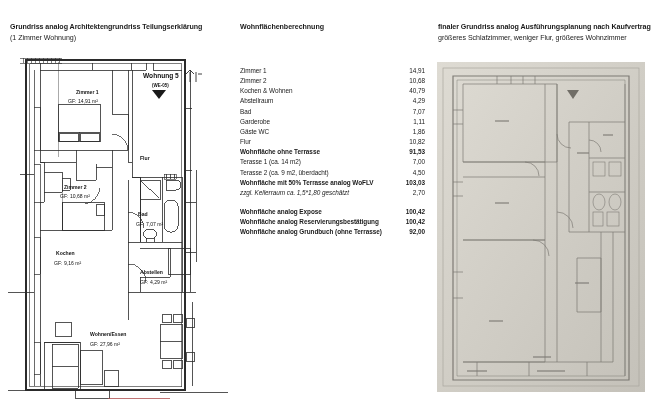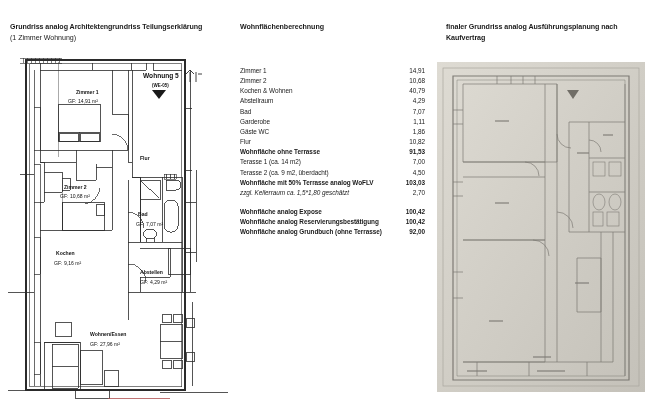--- a/index.html
+++ b/index.html
@@ -11,21 +11,21 @@
   .col{position:absolute;top:0;height:400px;text-decoration:underline;}
   
   #col-left{left:0;width:228px;}
   #col-mid{left:232px;width:200px;}
   #col-right{left:428px;width:231px;}
 
   .hdr{font-size:7.1px;font-weight:bold;line-height:11px;letter-spacing:-0.05px;}
   .sub{font-size:7.1px;font-weight:normal;line-height:11px;letter-spacing:-0.05px;}
   .hdr-wrap{position:absolute;left:10px;top:22px;right:4px;}
   #col-mid .hdr-wrap{left:8px;}
-  #col-right .hdr-wrap{left:18px;}
+  #col-right .hdr-wrap{left:10px;}
 
   
   .calc{position:absolute;left:8px;top:66px;width:185px;}
   .calc .row{display:flex;justify-content:space-between;align-items:baseline;
              font-size:6.4px;line-height:10.15px;letter-spacing:-0.05px;white-space:nowrap;}
   .calc .row .lbl{flex:0 1 auto;}
   .calc .row .val{flex:0 0 auto;text-align:right;min-width:24px;}
   .calc .row.b .lbl,.calc .row.b .val{font-weight:bold;}
   .calc .row.it .lbl{font-style:italic;}
   .calc .spacer{height:9px;}
@@ -305,20 +305,21 @@
       <div class="row b">
         <span class="lbl">Wohnfläche analog Grundbuch (ohne Terrasse)</span>
         <span class="val">92,00</span>
       </div>
     </div>
 </div>
 
 <div class="col" id="col-right">
   <div class="hdr-wrap">
     <div class="hdr">finaler Grundriss analog Ausführungsplanung nach Kaufvertrag</div>
+    <div class="sub">größeres Schlafzimmer, weniger Flur, größeres Wohnzimmer</div>
   </div>
 
   <div id="photo">
     <svg width="208" height="330" viewBox="0 0 208 330" xmlns="http://www.w3.org/2000/svg">
       <defs>
         <linearGradient id="paper" x1="0" y1="0" x2="1" y2="1">
           <stop offset="0%" stop-color="#dedbd3"></stop>
           <stop offset="45%" stop-color="#d2cfc7"></stop>
           <stop offset="100%" stop-color="#c4c1b9"></stop>
         </linearGradient>

